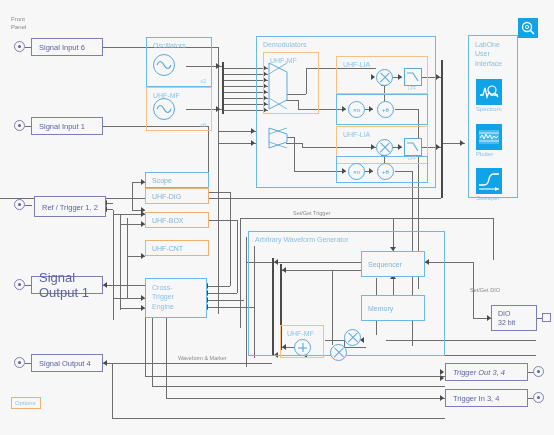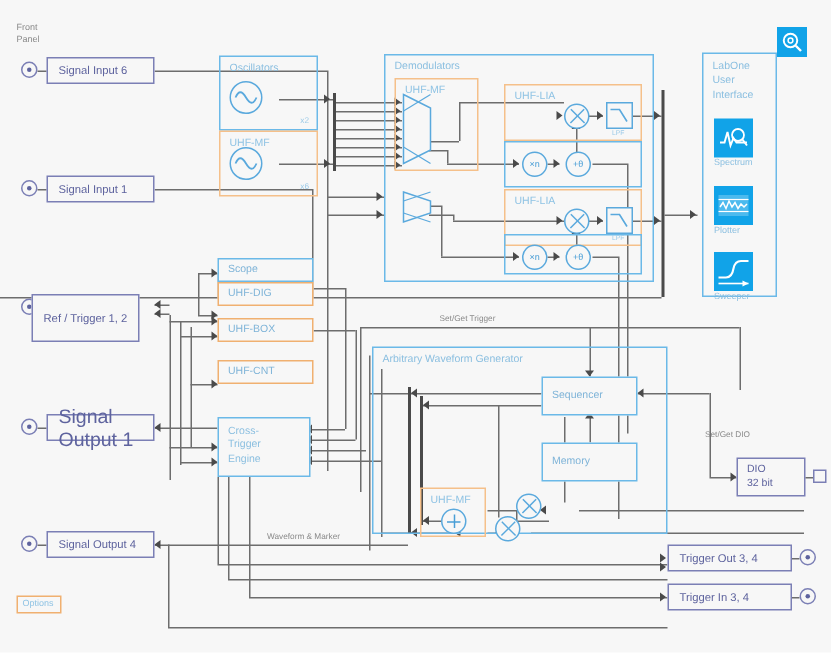--- a/index.html
+++ b/index.html
@@ -302,21 +302,21 @@
   </div>
 
   <div class="port" style="left:14px;top:120px;"></div>
   <div class="w wh" style="left:25px;top:126px;width:7px;"></div>
   <div class="box box-purple" style="left:31px;top:117px;width:72px;height:18px;">
     <div class="boxtext" style="font-size:7.5px;left:7px;">Signal Input 1</div>
   </div>
 
   <div class="port" style="left:14px;top:199px;"></div>
   <div class="w wh" style="left:25px;top:205px;width:7px;"></div>
-  <div class="box box-purple" style="left:21px;top:196px;width:72px;height:32px;">
+  <div class="box box-purple" style="left:34px;top:196px;width:72px;height:21px;">
     <div class="boxtext" style="font-size:7.5px;left:7px;">Ref / Trigger 1, 2</div>
   </div>
 
   <div class="port" style="left:14px;top:279px;"></div>
   <div class="w wh" style="left:25px;top:285px;width:7px;"></div>
   <div class="box box-purple" style="left:31px;top:276px;width:72px;height:18px;">
     <div class="boxtext" style="font-size:13px;left:7px;">Signal Output 1</div>
   </div>
 
   <div class="port" style="left:14px;top:357px;"></div>
@@ -481,21 +481,21 @@
     </svg>
   </div>
 
   <div class="box box-purple" style="left:491px;top:305px;width:46px;height:26px;">
     <div class="boxtext" style="font-size:7px;line-height:1.3;">DIO
 32 bit</div>
   </div>
   <div class="w wh" style="left:537px;top:318px;width:5px;"></div>
   <div class="port-sq" style="left:542px;top:313px;"></div>
 
-  <div class="box box-purple" style="left:445px;top:363px;width:83px;height:18px;">
+  <div class="box box-purple" style="left:445px;top:363px;width:83px;height:18px;font-style:italic;">
     <div class="boxtext" style="font-size:7.5px;left:7px;">Trigger Out 3, 4</div>
   </div>
   <div class="w wh" style="left:528px;top:372px;width:5px;"></div>
   <div class="port" style="left:533px;top:366px;"></div>
 
   <div class="box box-purple" style="left:445px;top:389px;width:83px;height:18px;">
     <div class="boxtext" style="font-size:7.5px;left:7px;">Trigger In 3, 4</div>
   </div>
   <div class="w wh" style="left:528px;top:398px;width:5px;"></div>
   <div class="port" style="left:533px;top:392px;"></div>

